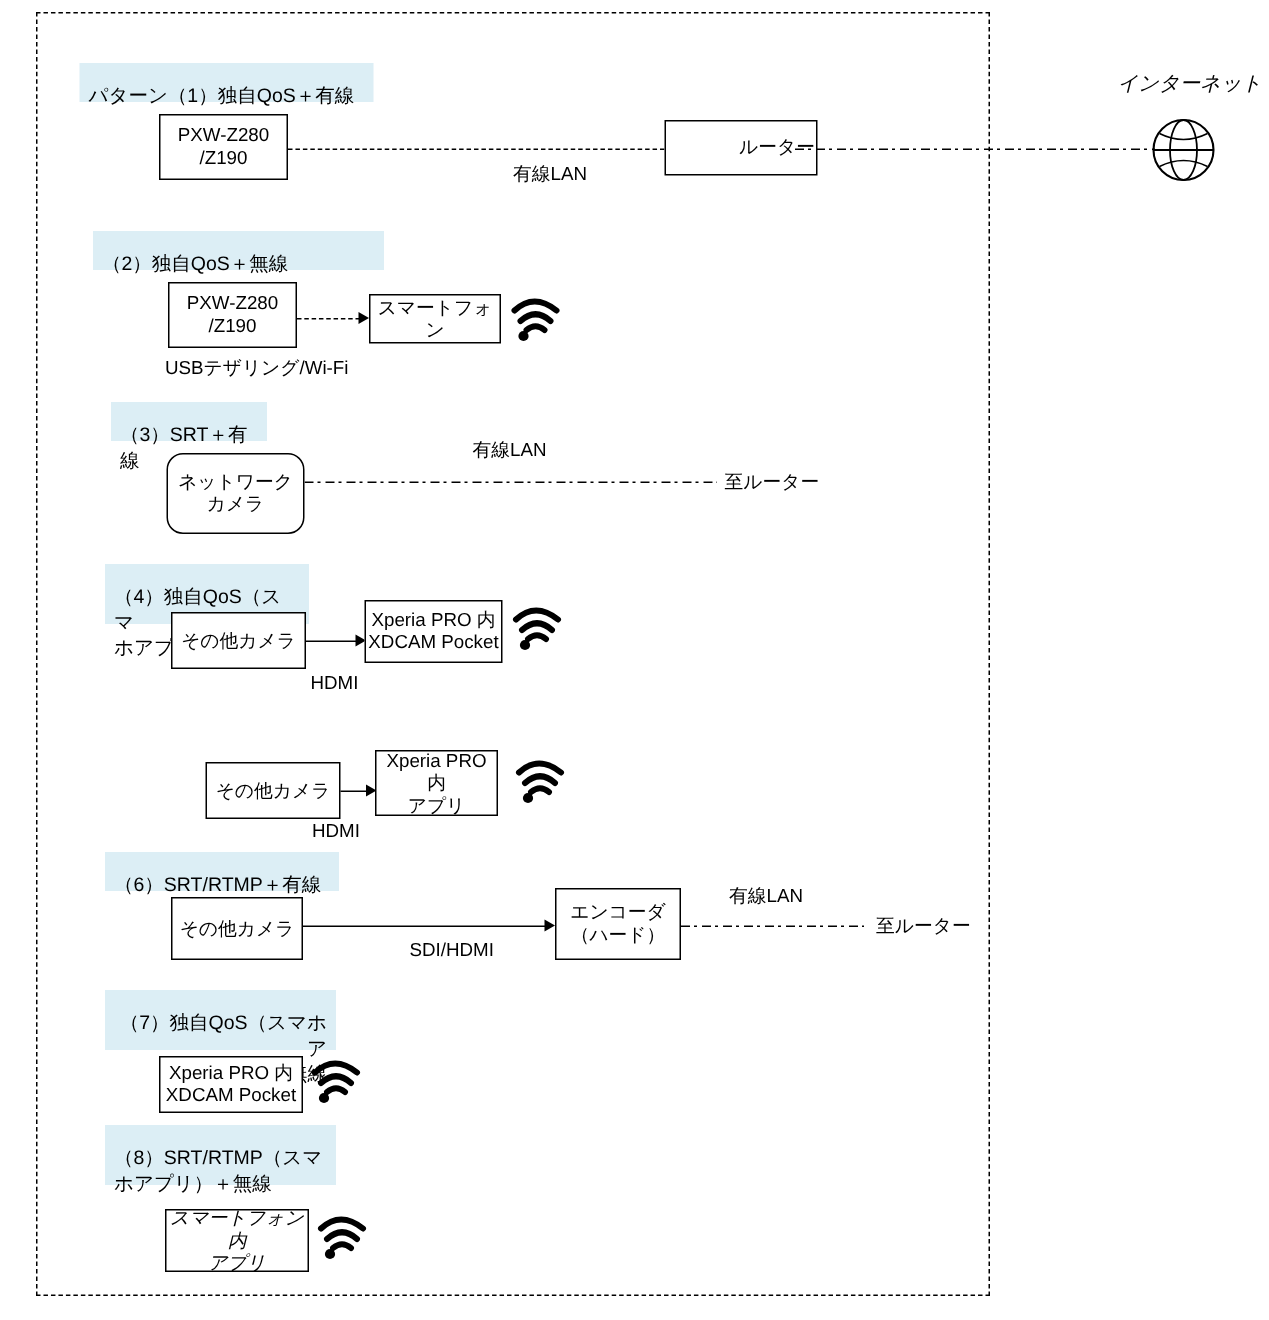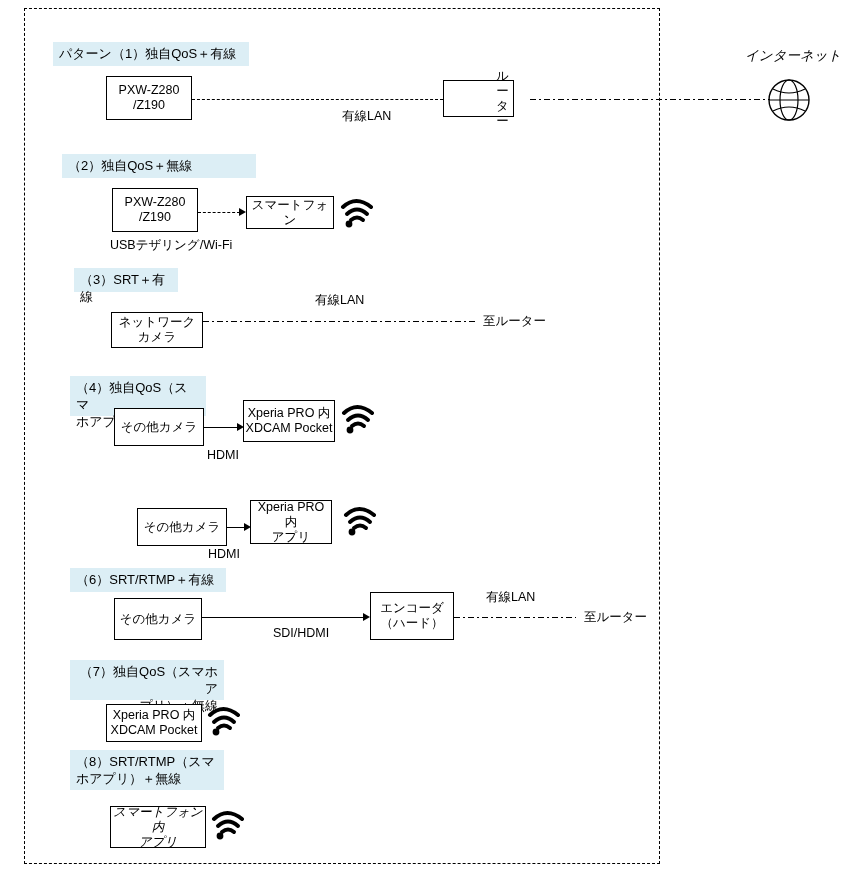--- a/index.html
+++ b/index.html
@@ -32,21 +32,21 @@
     border: 1.5px dashed #000;
     box-sizing: border-box;
   }
 
   
   .chip {
     position: absolute;
     background: #dceef5;
     font-size: 13px;
     line-height: 17px;
-    padding: 3px 6px;
+    padding: 13px 6px;
     box-sizing: border-box;
     white-space: pre-line;
     color: #000;
   }
 
   
   .box {
     position: absolute;
     border: 1.2px solid #000;
     background: #fff;
@@ -123,39 +123,39 @@
     <line x1="2" y1="22" x2="42" y2="22" stroke="#000" stroke-width="1.2"></line>
     <path d="M6 11 Q22 19 38 11" fill="none" stroke="#000" stroke-width="1.1"></path>
     <path d="M6 33 Q22 25 38 33" fill="none" stroke="#000" stroke-width="1.1"></path>
   </svg>
 
   <div class="chip" style="left:53px; top:42px; width:196px; height:24px;">パターン（1）独自QoS＋有線</div>
   <div class="box" style="left:106px; top:76px; width:86px; height:44px;">PXW-Z280
 /Z190</div>
   <div class="hline dash" style="left:192px; top:99px; width:251px;"></div>
   <div class="txt" style="left:342px; top:109px;">有線LAN</div>
-  <div class="box" style="left:443px; top:80px; width:71px; height:37px;padding-left:48px;">ルーター</div>
+  <div class="box" style="left:443px; top:80px; width:102px; height:37px;padding-left:48px;">ルーター</div>
   <div class="hline dashdot" style="left:530px; top:99px; width:240px;"></div>
 
   <div class="chip" style="left:62px; top:154px; width:194px; height:24px;">（2）独自QoS＋無線</div>
   <div class="box" style="left:112px; top:188px; width:86px; height:44px;">PXW-Z280
 /Z190</div>
   <div class="hline dash" style="left:198px; top:212px; width:42px;"></div>
   <div class="arrowhead" style="left:239px; top:208px;"></div>
   <div class="txt" style="left:110px; top:238px;">USBテザリング/Wi-Fi</div>
   <div class="box" style="left:246px; top:196px; width:88px; height:33px;">スマートフォン</div>
   <svg class="wifi" style="left:340px; top:198px;" viewBox="0 0 34 30">
     <path d="M3 9 Q16 -3 31 9" fill="none" stroke="#000" stroke-width="4" stroke-linecap="round"></path>
     <path d="M7 16 Q17 7 27 16" fill="none" stroke="#000" stroke-width="4" stroke-linecap="round"></path>
     <path d="M11 22 Q17 17 23 22" fill="none" stroke="#000" stroke-width="4" stroke-linecap="round"></path>
     <circle cx="9" cy="26" r="3.4" fill="#000"></circle>
   </svg>
 
   <div class="chip" style="left:74px; top:268px; width:104px; height:24px;">（3）SRT＋有線</div>
-  <div class="box" style="left:111px; top:312px; width:92px; height:36px;">ネットワーク
+  <div class="box" style="left:111px; top:302px; width:92px; height:54px;border-radius:11px;">ネットワーク
 カメラ</div>
   <div class="hline dashdot" style="left:203px; top:321px; width:275px;"></div>
   <div class="txt" style="left:315px; top:293px;">有線LAN</div>
   <div class="txt" style="left:483px; top:314px;">至ルーター</div>
 
   <div class="chip" style="left:70px; top:376px; width:136px; height:40px;">（4）独自QoS（スマ
 ホアプリ）＋無線</div>
   <div class="box" style="left:114px; top:408px; width:90px; height:38px;">その他カメラ</div>
   <div class="hline" style="left:204px; top:427px; width:34px;"></div>
   <div class="arrowhead" style="left:237px; top:423px;"></div>

